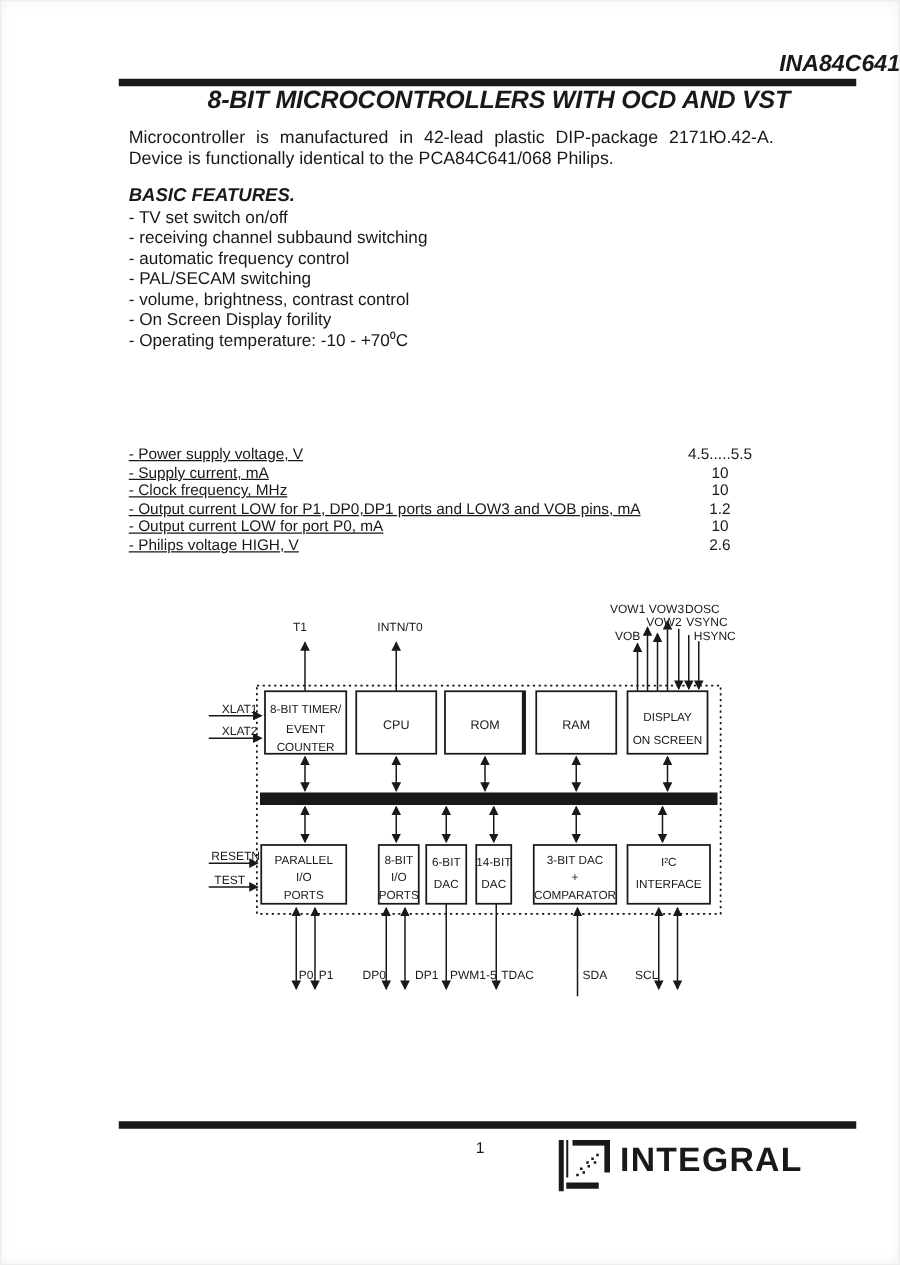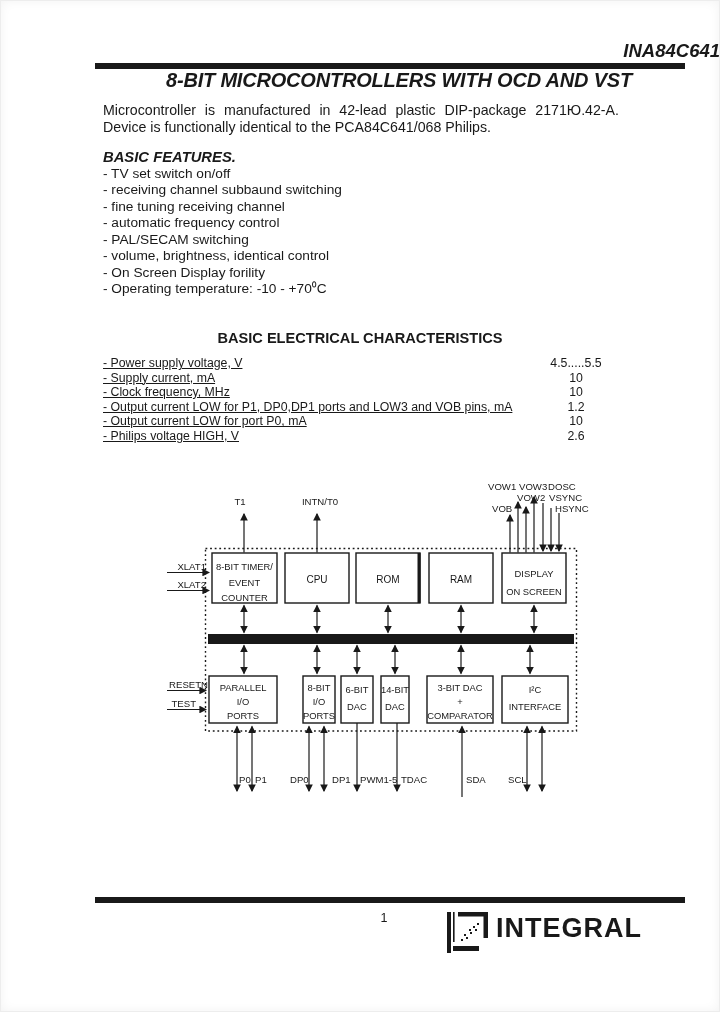--- a/index.html
+++ b/index.html
@@ -54,29 +54,27 @@
   <div class="abs doc-title">INA84C641</div>
   <div class="abs rule-top"></div>
   <div class="abs doc-subtitle">8-BIT MICROCONTROLLERS WITH OCD AND VST</div>
 
   <div class="abs intro">Microcontroller is manufactured in 42-lead plastic DIP-package 2171Ю.42-A. Device is functionally identical to the PCA84C641/068 Philips.</div>
 
   <div class="abs feat-head">BASIC FEATURES.</div>
   <div class="abs feat-list">
     <div>- TV set switch on/off</div>
     <div>- receiving channel subbaund switching</div>
-    <div>- fine tuning receiving channel</div>
     <div>- automatic frequency control</div>
     <div>- PAL/SECAM switching</div>
-    <div>- volume, brightness, identical control</div>
+    <div>- volume, brightness, contrast control</div>
     <div>- On Screen Display forility</div>
     <div>- Operating temperature: -10 - +70⁰C</div>
   </div>
 
-  <div class="abs elec-head">BASIC ELECTRICAL CHARACTERISTICS</div>
   <div class="abs elec-rows">
     <div class="elec-row">
       <span>- Power supply voltage, V</span>
       <span class="elec-val">4.5.....5.5</span>
     </div>
     <div class="elec-row">
       <span>- Supply current, mA</span>
       <span class="elec-val">10</span>
     </div>
     <div class="elec-row">

